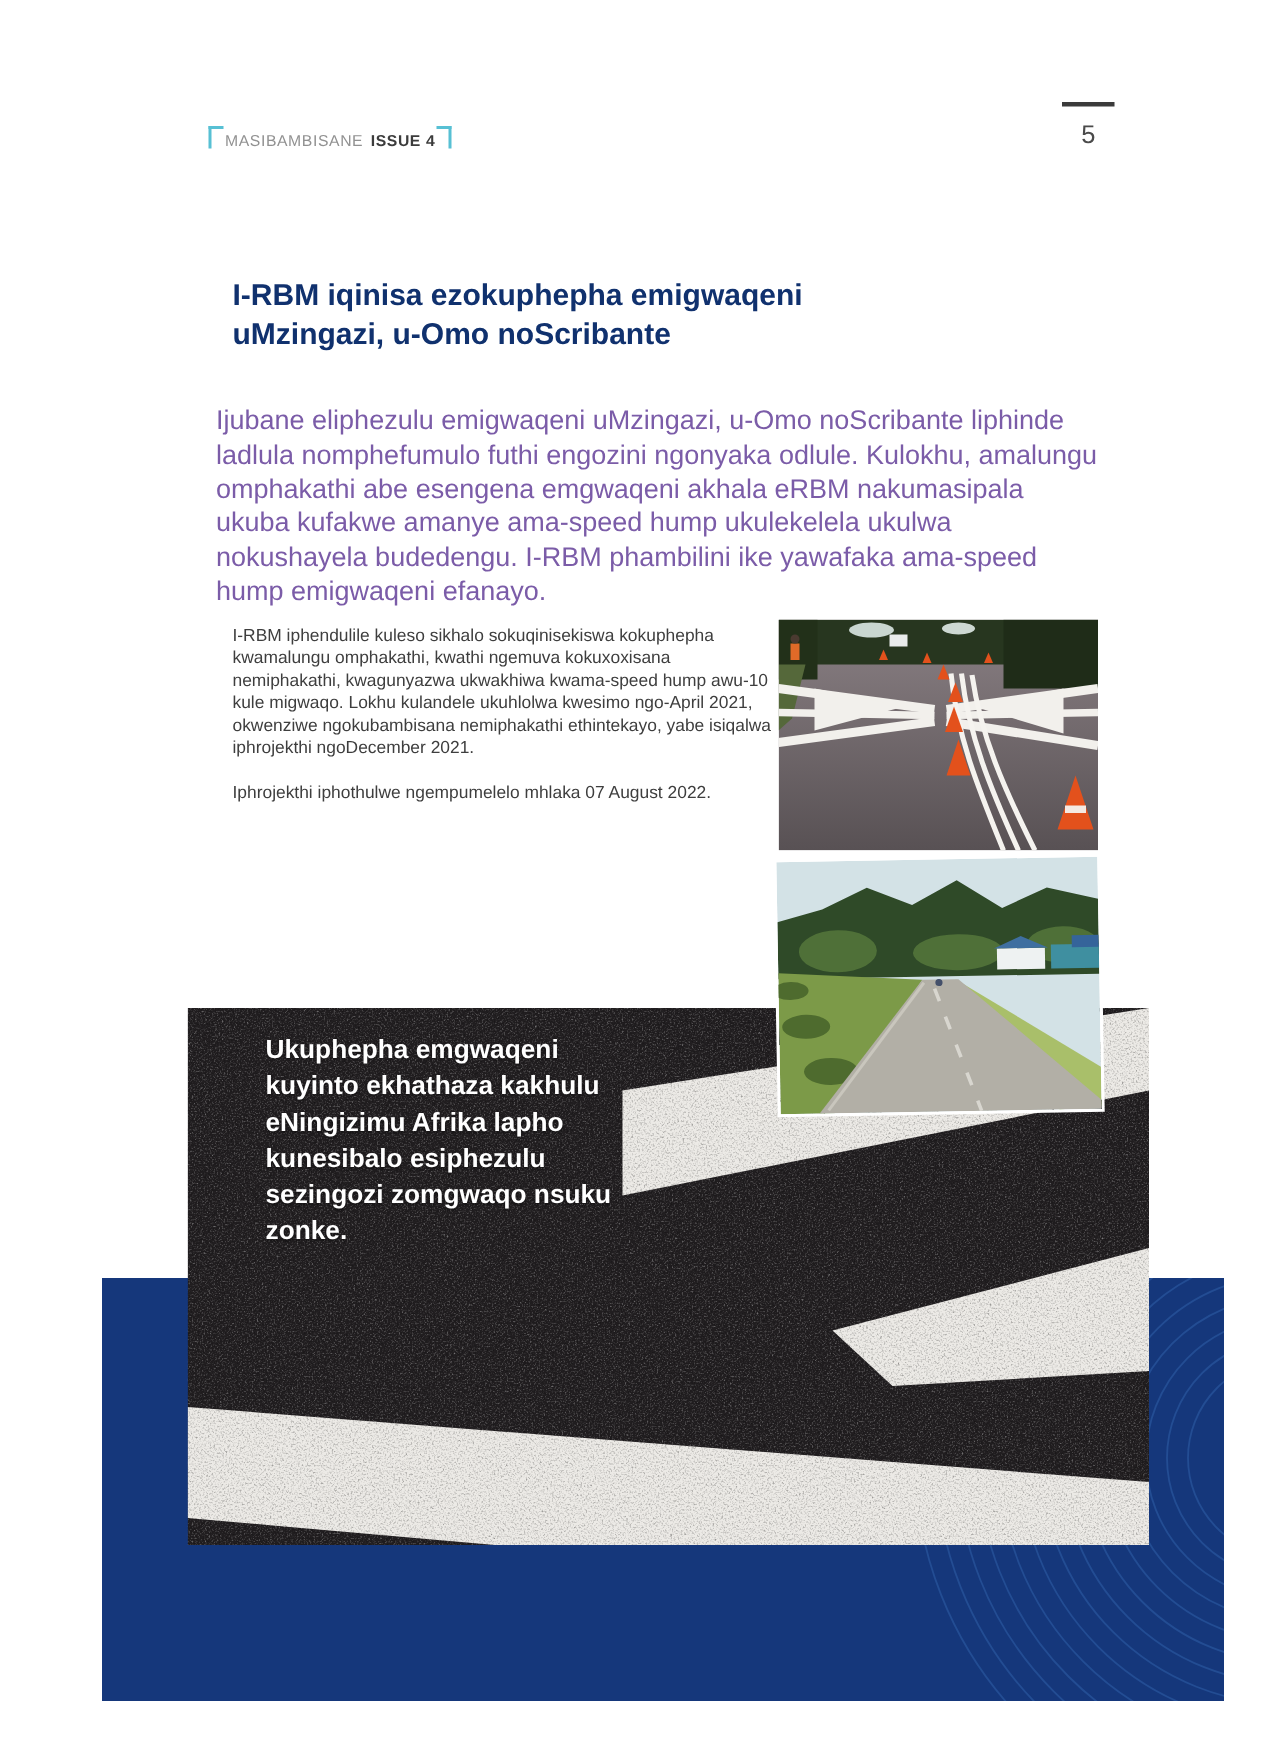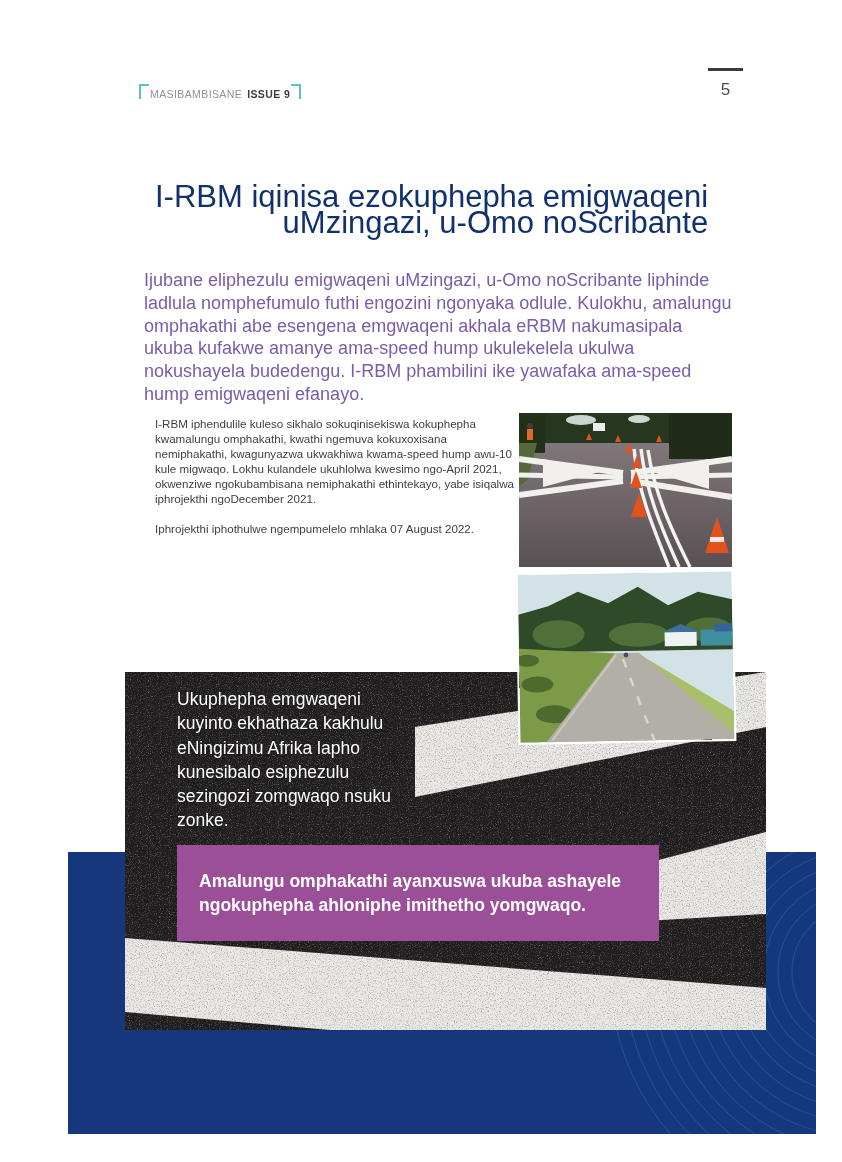--- a/index.html
+++ b/index.html
@@ -27,21 +27,21 @@
   .corner{position:absolute;width:8px;height:13px;}
   .corner.tl{left:0;top:0;border-left:2px solid var(--teal);border-top:2px solid var(--teal);}
   .corner.tr{right:0;top:0;border-right:2px solid var(--teal);border-top:2px solid var(--teal);}
   
   .pn-rule{position:absolute;left:686px;top:68px;width:35px;height:3px;background:#3b3b3b;}
   .pn{position:absolute;left:686px;top:80px;width:35px;text-align:center;
       font-size:17px;color:#4b4b4b;}
   
   .title{
     position:absolute;left:133px;top:184px;
-    font-size:31px;line-height:26px;font-weight:400;color:var(--navy);text-align:right;
+    font-size:20px;line-height:26px;font-weight:700;color:var(--navy);
   }
   .intro{
     position:absolute;left:122px;top:269px;width:592px;
     font-size:18px;line-height:22.8px;color:var(--intro-purple);
   }
   .bodycol{
     position:absolute;left:133px;top:416px;width:365px;
     font-size:11.6px;line-height:15px;color:var(--body-text);
   }
   .bodycol p{margin:0 0 15px 0;}
@@ -49,39 +49,39 @@
   .photo1{position:absolute;left:497px;top:413px;width:213px;height:154px;overflow:hidden;}
   .photo2{position:absolute;left:497px;top:573px;width:214px;height:168px;overflow:hidden;
           transform:rotate(-1deg);box-shadow:0 0 0 2px #fff;}
   .photo1 svg,.photo2 svg,.zebra svg{display:block;}
   
   .navy-panel{position:absolute;left:46px;top:852px;width:748px;height:282px;
               background:var(--panel-navy);overflow:hidden;}
   .zebra{position:absolute;left:103px;top:672px;width:641px;height:358px;overflow:hidden;}
   .quote{
     position:absolute;left:155px;top:687px;width:232px;
-    font-size:17.5px;line-height:24.3px;font-weight:400;color:#ffffff;
+    font-size:17.5px;line-height:24.3px;font-weight:700;color:#ffffff;
     text-shadow:0 1px 2px rgba(0,0,0,.45);
   }
   .callout{
     position:absolute;left:155px;top:845px;width:482px;height:96px;
     background:var(--magenta);box-sizing:border-box;padding:24px 18px 0 22px;
     font-size:17.5px;line-height:24px;font-weight:700;color:#ffffff;
   }
 </style>
 </head>
 <body>
 
 <div class="page">
 
   <div class="masthead">
     <span class="corner tl"></span>
     <span class="corner tr"></span>
     <span class="pub">MASIBAMBISANE</span>
-    <span class="iss">ISSUE 9</span>
+    <span class="iss">ISSUE 4</span>
   </div>
 
   <div class="pn-rule"></div>
   <div class="pn">5</div>
 
   <div class="title">
     <div>I-RBM iqinisa ezokuphepha emigwaqeni</div>
     <div>uMzingazi, u-Omo noScribante</div>
   </div>
 
@@ -218,17 +218,14 @@
     </svg>
   </div>
 
   <style>
     .navy-panel{z-index:1;} .zebra{z-index:2;} .photo2{z-index:3;}
     .quote{z-index:4;} .callout{z-index:4;}
   </style>
 
   <div class="quote">Ukuphepha emgwaqeni kuyinto ekhathaza kakhulu eNingizimu Afrika lapho kunesibalo esiphezulu sezingozi zomgwaqo nsuku zonke.</div>
 
-  <div class="callout">
-    <span>Amalungu omphakathi ayanxuswa ukuba ashayele ngokuphepha ahloniphe imithetho yomgwaqo.</span>
-  </div>
 
 </div>
 
 </body></html>

